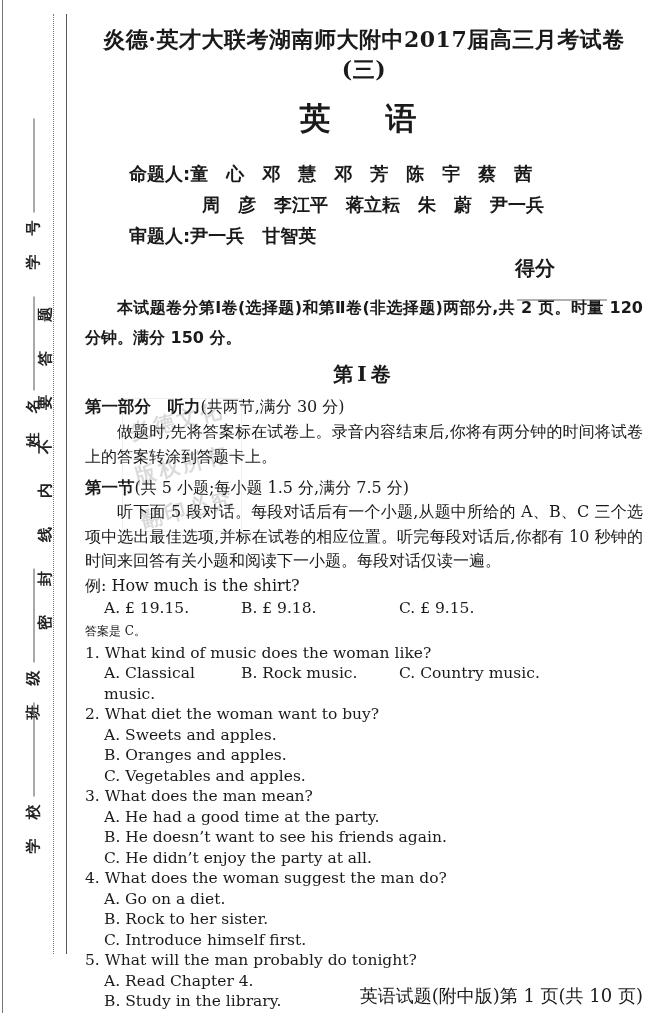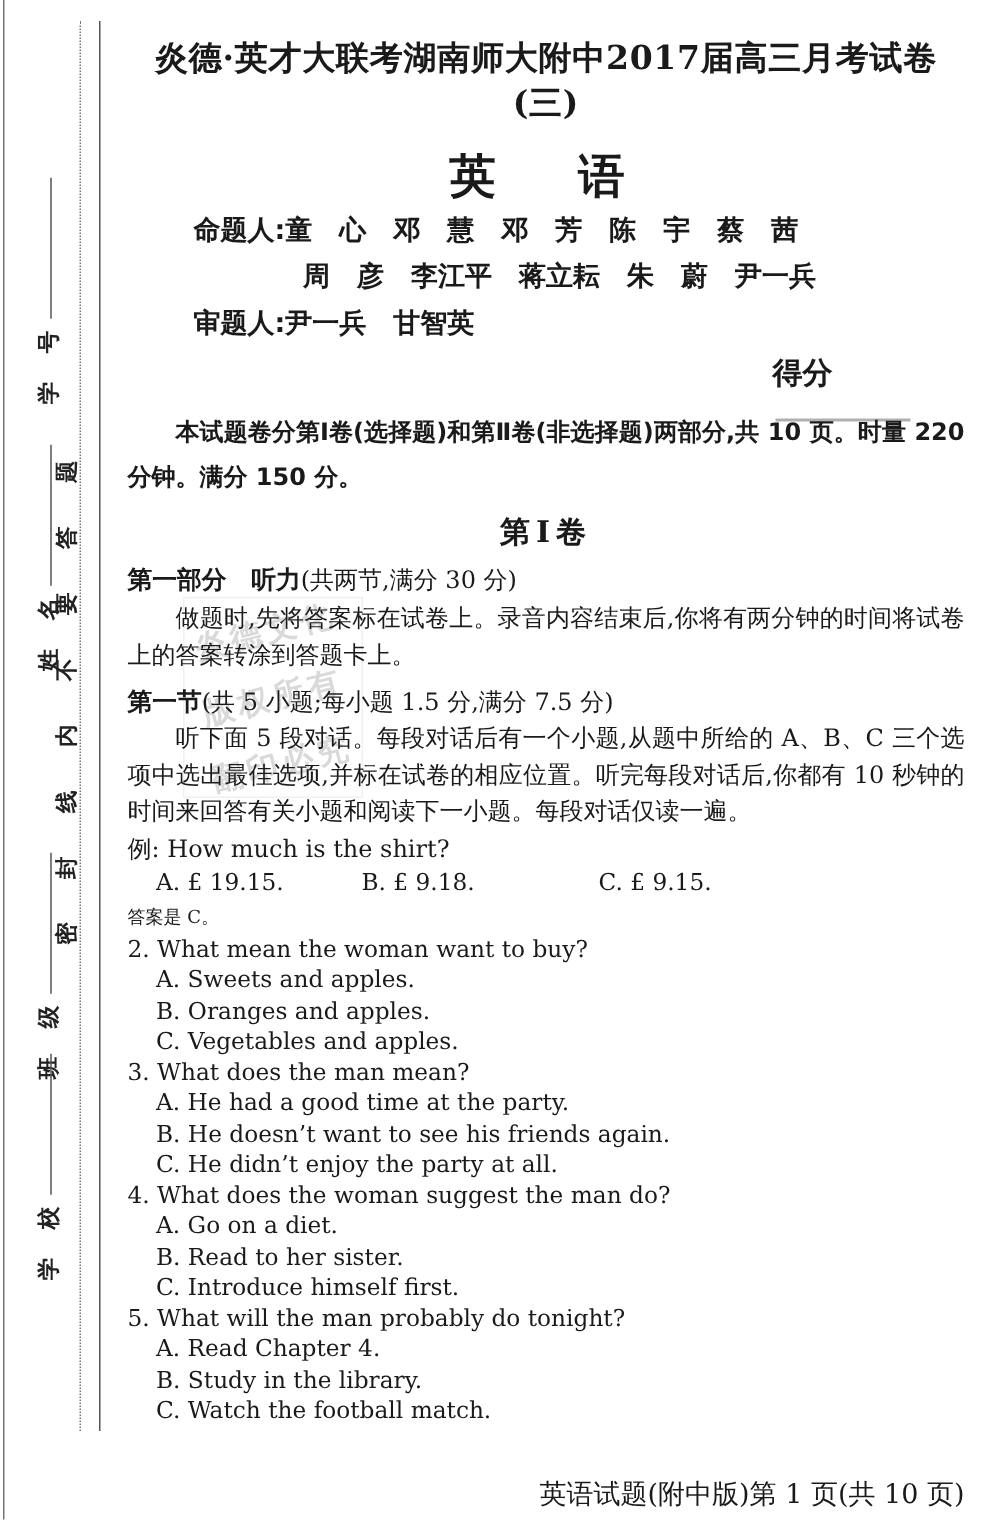--- a/index.html
+++ b/index.html
@@ -53,21 +53,21 @@
   .wm1 { left:6px;  top:8px; }
   .wm2 { left:11px; top:52px; }
   .wm3 { left:17px; top:96px; }
 
   
   .content { position:absolute; left:85px; top:0; width:558px; z-index:1; }
 
   .series-title { margin-top:24px; text-align:center; font-size:22px; font-weight:bold; letter-spacing:.5px; line-height:30px; }
   .subject-title { margin-top:14px; text-align:center; font-size:31px; font-weight:bold; letter-spacing:12px; line-height:40px; }
 
-  .people { margin-left:44px; font-family:"DejaVu Sans","Liberation Sans",sans-serif; font-weight:bold; font-size:18px; line-height:31px; }
+  .people { margin-top:20px; margin-left:44px; font-family:"DejaVu Sans","Liberation Sans",sans-serif; font-weight:bold; font-size:18px; line-height:31px; }
   .people .cont { padding-left:73px; }
 
   .score-row { margin-top:4px; margin-left:430px; height:22px; font-size:20px; }
   .score-label { font-family:"DejaVu Sans","Liberation Sans",sans-serif; font-weight:bold; }
   .score-line { display:inline-block; width:90px; height:2px; border-bottom:2px solid #b0b0b0; margin-left:2px; vertical-align:0; }
 
   .intro { margin-top:16px; font-family:"DejaVu Sans","Liberation Sans",sans-serif; font-weight:bold; font-size:16px; line-height:30px; text-indent:2em; text-align:justify; }
 
   .volume-title { margin-top:8px; text-align:center; font-size:20px; font-weight:bold; letter-spacing:4px; line-height:27px; }
 
@@ -129,21 +129,21 @@
   <div class="people">
     <div><span>命题人:</span><span>童　心　邓　慧　邓　芳　陈　宇　蔡　茜</span></div>
     <div class="cont">周　彦　李江平　蒋立耘　朱　蔚　尹一兵</div>
     <div><span>审题人:</span><span>尹一兵　甘智英</span></div>
   </div>
 
   <div class="score-row">
     <span class="score-label">得分</span><span class="score-line"></span>
   </div>
 
-  <div class="intro">本试题卷分第Ⅰ卷(选择题)和第Ⅱ卷(非选择题)两部分,共 10 页。时量 220 分钟。满分 150 分。</div>
+  <div class="intro">本试题卷分第Ⅰ卷(选择题)和第Ⅱ卷(非选择题)两部分,共 2 页。时量 120 分钟。满分 150 分。</div>
 
   <div class="volume-title">第Ⅰ卷</div>
 
   <div class="sec-head">
     <span class="t">第一部分　听力</span><span class="p">(共两节,满分 30 分)</span>
   </div>
 
   <div class="note">做题时,先将答案标在试卷上。录音内容结束后,你将有两分钟的时间将试卷上的答案转涂到答题卡上。</div>
 
   <div class="sec-head">
@@ -156,25 +156,36 @@
     <span>例:</span>
     <span>How much is the shirt?</span>
   </div>
   <div class="opt-row">
     <span class="o1">A. £ 19.15.</span>
     <span class="o2">B. £ 9.18.</span>
     <span class="o3">C. £ 9.15.</span>
   </div>
   <div class="answer-line">答案是 C。</div>
 
+  <div class="q">
+    <div class="qline">
+      <span class="qnum">1.</span>
+      <span>What kind of music does the woman like?</span>
+    </div>
+    <div class="opt-row">
+      <span class="o1">A. Classical music.</span>
+      <span class="o2">B. Rock music.</span>
+      <span class="o3">C. Country music.</span>
+    </div>
+  </div>
 
   <div class="q">
     <div class="qline">
       <span class="qnum">2.</span>
-      <span>What mean the woman want to buy?</span>
+      <span>What diet the woman want to buy?</span>
     </div>
     <div class="opts">
       <div>A. Sweets and apples.</div>
       <div>B. Oranges and apples.</div>
       <div>C. Vegetables and apples.</div>
     </div>
   </div>
 
   <div class="q">
     <div class="qline">
@@ -188,21 +199,21 @@
     </div>
   </div>
 
   <div class="q">
     <div class="qline">
       <span class="qnum">4.</span>
       <span>What does the woman suggest the man do?</span>
     </div>
     <div class="opts">
       <div>A. Go on a diet.</div>
-      <div>B. Read to her sister.</div>
+      <div>B. Rock to her sister.</div>
       <div>C. Introduce himself first.</div>
     </div>
   </div>
 
   <div class="q">
     <div class="qline">
       <span class="qnum">5.</span>
       <span>What will the man probably do tonight?</span>
     </div>
     <div class="opts">

